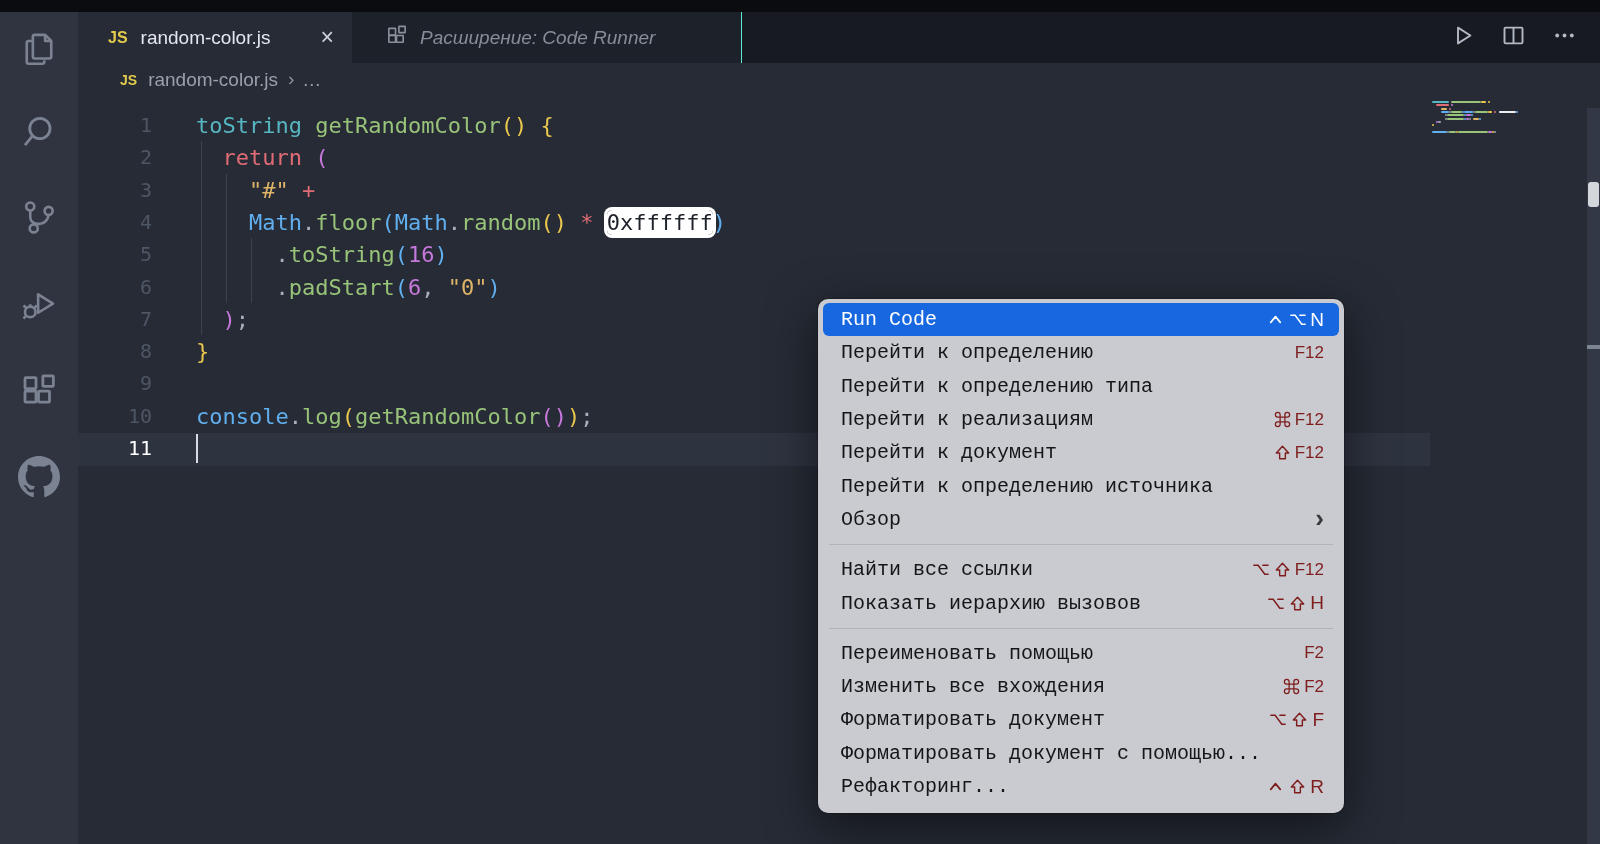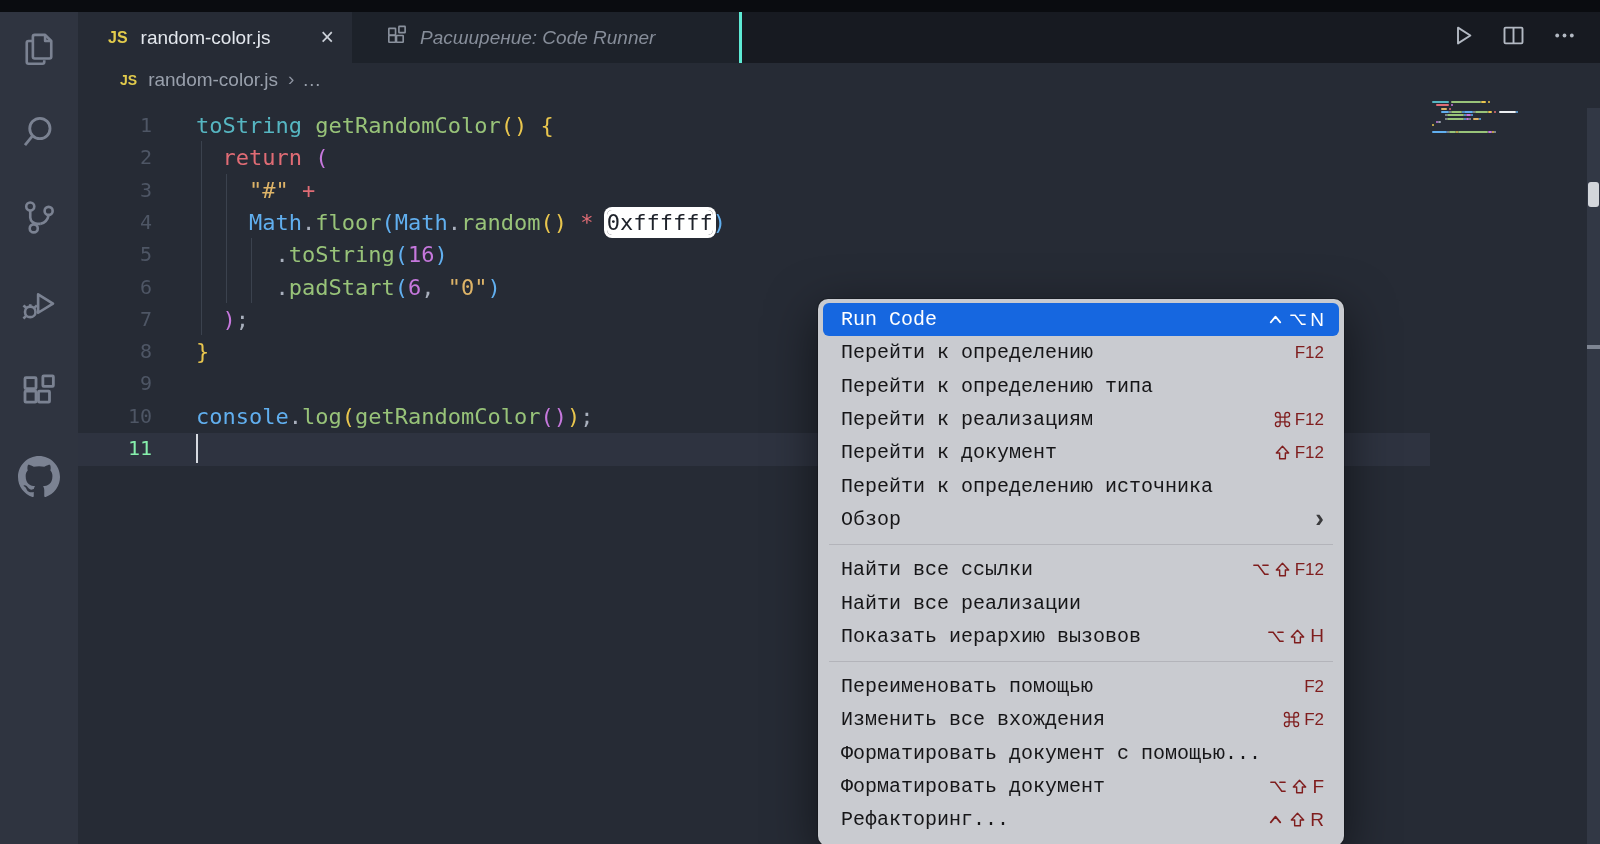--- a/index.html
+++ b/index.html
@@ -15,21 +15,21 @@
   #activitybar{left:0;top:12px;width:78px;height:832px;background:#2f3440;}
   .act-icon{position:absolute;left:17px;width:44px;height:44px;color:#7b8292;
             display:flex;align-items:center;justify-content:center;}
   .act-icon svg{width:42px;height:42px;}
 
   
   #tabstrip{left:78px;top:12px;width:1522px;height:51px;background:#171a21;}
   .tab{position:absolute;top:0;height:51px;display:flex;align-items:center;box-sizing:border-box;}
   #tab-active{left:0;width:274px;background:#262b35;padding-left:30px;}
   #tab-preview{left:274px;width:390px;background:#1d222a;padding-left:33px;
-               border-right:3px solid #5eead4;}
+               border-right:1px solid #5eead4;}
   .js-badge{color:#e2cb4c;font-weight:bold;font-size:16px;letter-spacing:0;}
   #tab-active .tab-label{color:#e3e7ed;font-size:19px;margin-left:13px;}
   #tab-preview .tab-label{color:#868d99;font-size:19px;font-style:italic;margin-left:12px;}
   .tab-close{margin-left:auto;margin-right:18px;color:#ccd1d9;font-size:23px;line-height:23px;}
   .ext-glyph{color:#8a919d;}
   #editor-actions{position:absolute;right:22px;top:0;height:51px;display:flex;
                   align-items:center;gap:24px;color:#b3b9c3;}
   #editor-actions svg{width:27px;height:27px;}
 
   
@@ -39,21 +39,21 @@
   .bc-text{color:#99a0ac;font-size:19px;margin-left:11px;}
   .bc-sep{color:#8d93a0;font-size:19px;margin:0 8px 2px 10px;}
   .bc-ellipsis{color:#99a0ac;font-size:19px;letter-spacing:2px;}
 
   
   #editor{left:78px;top:97px;width:1522px;height:747px;background:#262b35;}
   #current-line{left:0;width:1352px;height:33px;background:#2e3340;}
   .gutter-num{position:absolute;left:0;width:74px;text-align:right;
               font-family:"DejaVu Sans Mono",monospace;font-size:20px;color:#4e5665;
               height:33px;line-height:33px;}
-  .gutter-num.active{color:#86efac;}
+  .gutter-num.active{color:#ffffff;}
   .code-line{position:absolute;left:118px;white-space:pre;
              font-family:"DejaVu Sans Mono",monospace;font-size:22px;
              height:33px;line-height:33px;color:#abb2bf;}
   .tk-kw{color:#56b6c2;} .tk-fn{color:#98c379;} .tk-op{color:#e06c75;}
   .tk-obj{color:#61afef;} .tk-str{color:#deb468;} .tk-num{color:#c678dd;}
   .tk-pn{color:#a9b0bd;} .tk-b1{color:#e9c64e;} .tk-b2{color:#c678dd;} .tk-b3{color:#61afef;}
   .tk-sel{background:#ffffff;color:#1e222a;border-radius:5px;box-shadow:0 0 0 3px #ffffff;}
   .indent-guide{width:1px;background:#3b424e;}
   #cursor{left:118px;width:2px;background:#d6dae1;}
 
@@ -368,24 +368,20 @@
           </span>
           <span style="display: inline-flex;">
             <svg viewBox="0 0 20 20" fill="none" stroke="currentColor" stroke-width="1.5" stroke-linejoin="round">
               <path d="M10 3.5 L16.5 10.5 H13 V16.5 H7 V10.5 H3.5 Z"></path>
             </svg>
           </span>
           <span class="k-fkey">F12</span>
         </span>
       </div>
       <div class="mi">
-        <span class="mi-label">Найти все реализации</span>
-        <span class="mi-spring"></span>
-      </div>
-      <div class="mi">
         <span class="mi-label">Показать иерархию вызовов</span>
         <span class="mi-spring"></span>
         <span class="mi-shortcut">
           <span style="display: inline-flex;">
             <svg viewBox="0 0 20 20" fill="none" stroke="currentColor" stroke-width="1.6" stroke-linecap="round">
               <path d="M3 5.5 h4.5 l7 9.5 h3.5 M12.5 5.5 h5.5"></path>
             </svg>
           </span>
           <span style="display: inline-flex;">
             <svg viewBox="0 0 20 20" fill="none" stroke="currentColor" stroke-width="1.5" stroke-linejoin="round">
@@ -409,41 +405,41 @@
         <span class="mi-shortcut">
           <span style="display: inline-flex;">
             <svg viewBox="0 0 24 24" fill="none" stroke="currentColor" stroke-width="1.6">
               <path d="M18 3a3 3 0 0 0-3 3v12a3 3 0 1 0 3-3H6a3 3 0 1 0 3 3V6a3 3 0 1 0-3 3h12a3 3 0 0 0 3-3 3 3 0 0 0-3-3z"></path>
             </svg>
           </span>
           <span class="k-fkey">F2</span>
         </span>
       </div>
       <div class="mi">
-        <span class="mi-label">Форматировать документ с помощью...</span>
-        <span class="mi-spring"></span>
-      </div>
-      <div class="mi">
         <span class="mi-label">Форматировать документ</span>
         <span class="mi-spring"></span>
         <span class="mi-shortcut">
           <span style="display: inline-flex;">
             <svg viewBox="0 0 20 20" fill="none" stroke="currentColor" stroke-width="1.6" stroke-linecap="round">
               <path d="M3 5.5 h4.5 l7 9.5 h3.5 M12.5 5.5 h5.5"></path>
             </svg>
           </span>
           <span style="display: inline-flex;">
             <svg viewBox="0 0 20 20" fill="none" stroke="currentColor" stroke-width="1.5" stroke-linejoin="round">
               <path d="M10 3.5 L16.5 10.5 H13 V16.5 H7 V10.5 H3.5 Z"></path>
             </svg>
           </span>
           <span class="k-text">F</span>
         </span>
       </div>
       <div class="mi">
+        <span class="mi-label">Форматировать документ с помощью...</span>
+        <span class="mi-spring"></span>
+      </div>
+      <div class="mi">
         <span class="mi-label">Рефакторинг...</span>
         <span class="mi-spring"></span>
         <span class="mi-shortcut">
           <span style="display: inline-flex;">
             <svg viewBox="0 0 20 20" fill="none" stroke="currentColor" stroke-width="1.8" stroke-linecap="round" stroke-linejoin="round">
               <path d="M5 13 L10 7 L15 13"></path>
             </svg>
           </span>
           <span style="display: inline-flex;">
             <svg viewBox="0 0 20 20" fill="none" stroke="currentColor" stroke-width="1.5" stroke-linejoin="round">

